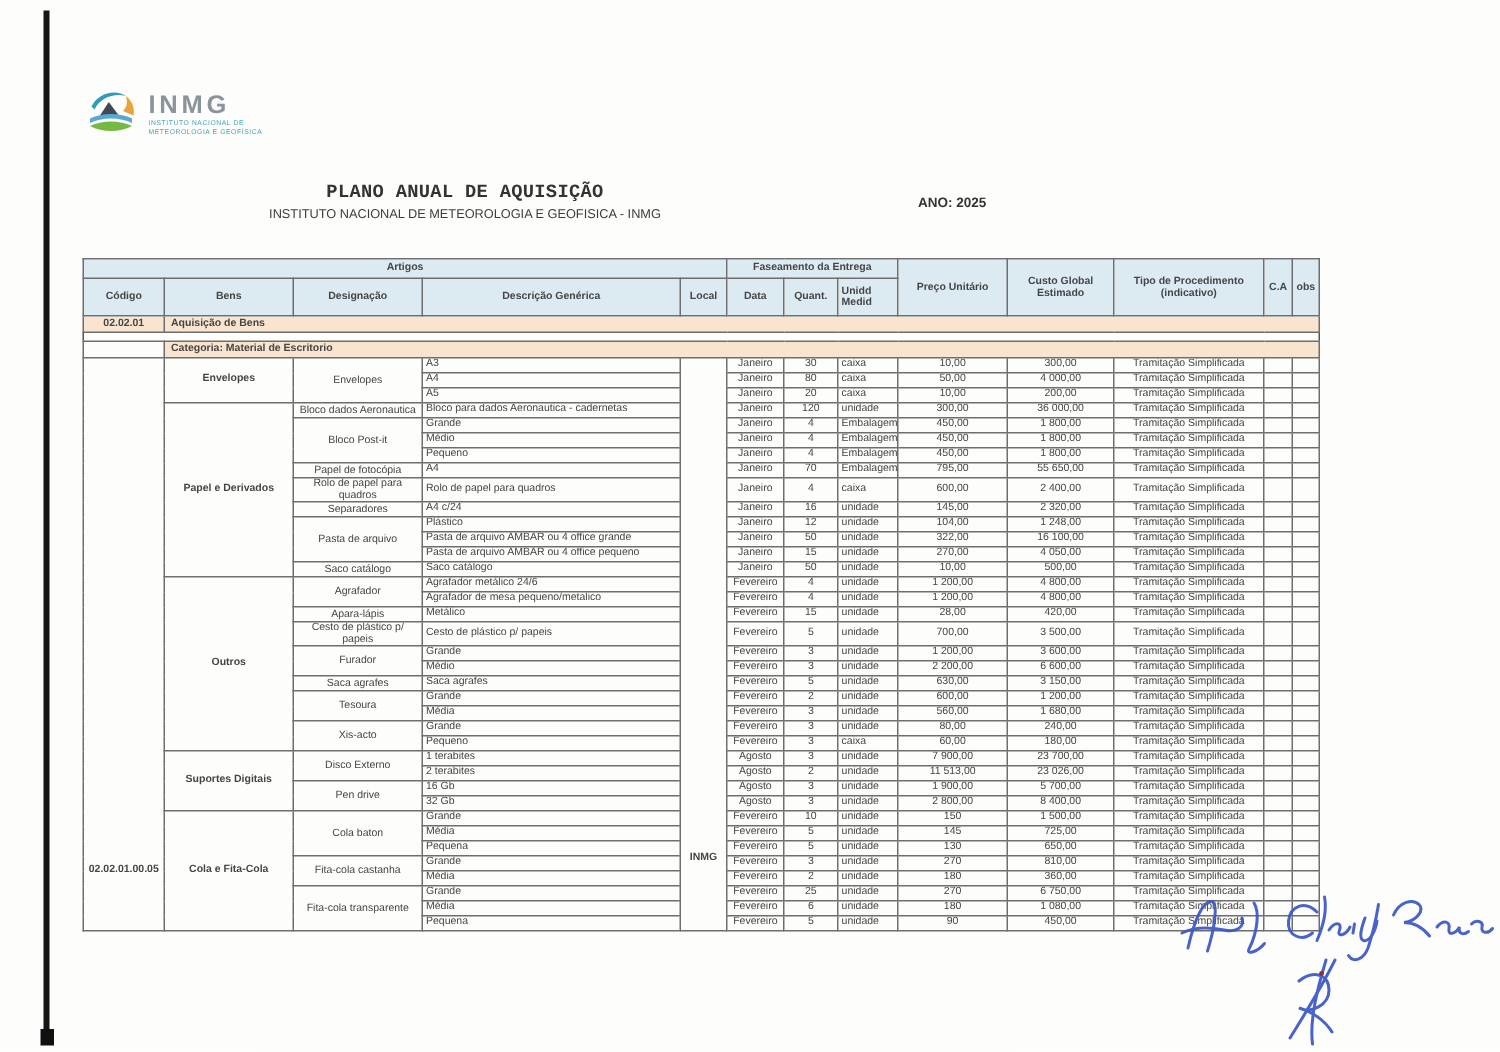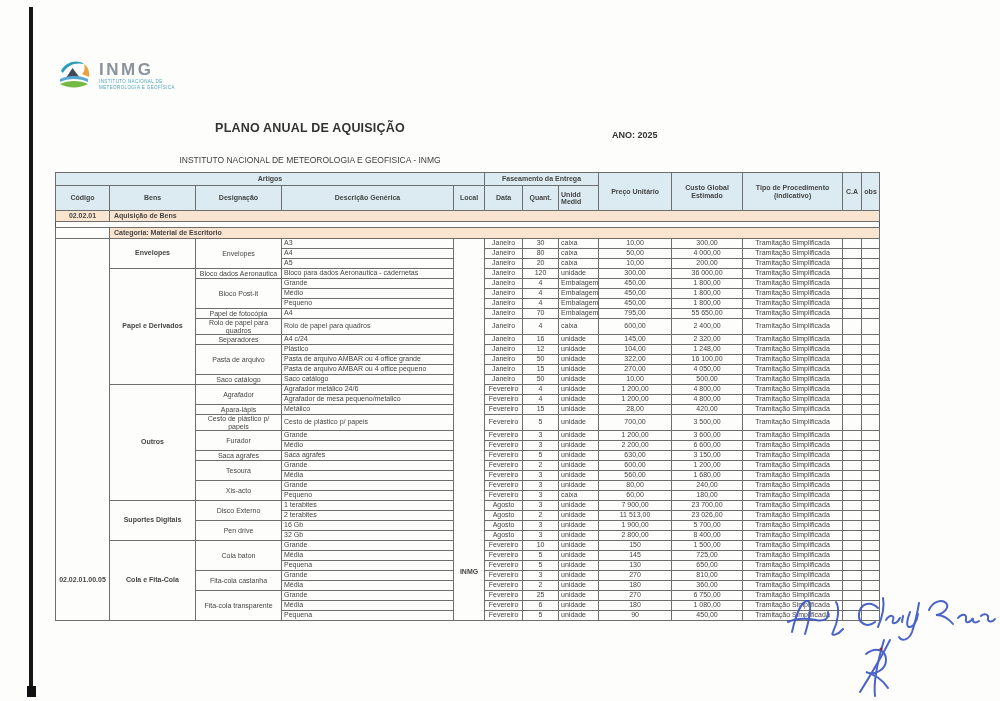--- a/index.html
+++ b/index.html
@@ -12,22 +12,22 @@
   .scan-blob{position:absolute;left:27px;top:686px;width:9px;height:11px;background:#101010;}
 
   
   .logo{position:absolute;left:56px;top:58px;display:flex;align-items:flex-start;gap:7px;}
   .logo-txt{padding-top:4px;}
   .logo-acronym{font-size:17px;font-weight:bold;color:#8a949c;letter-spacing:2.5px;line-height:16px;}
   .logo-sub{font-size:4.5px;line-height:5px;color:#4aa2b8;letter-spacing:.4px;margin-top:1px;}
 
   
   .title-block{position:absolute;left:140px;top:121px;width:340px;text-align:center;color:#333;}
-  .page-title{font-size:12.5px;font-weight:bold;letter-spacing:.2px;}
-  .page-subtitle{font-size:8.5px;margin-top:20px;color:#3d3d3d;}
+  .page-title{font-size:12.5px;font-weight:bold;letter-spacing:.2px;font-family:Liberation Mono, monospace;}
+  .page-subtitle{font-size:8.5px;margin-top:2px;color:#3d3d3d;}
   .year-label{position:absolute;left:612px;top:130px;font-size:9px;font-weight:bold;color:#333;}
 
   
   .table-wrap{position:absolute;left:55px;top:172px;width:824px;}
   table{border-collapse:collapse;table-layout:fixed;width:824px;border:1.4px solid #555;}
   th,td{border:1px solid #6e6e6e;padding:0 2px;font-size:7px;line-height:8.5px;color:#454545;
         overflow:hidden;white-space:nowrap;height:9px;}
   th{background:#dcebf2;font-weight:bold;text-align:center;white-space:normal;line-height:7.5px;}
   tr.h1 th{height:12px;}
   tr.h2 th{height:24px;}

